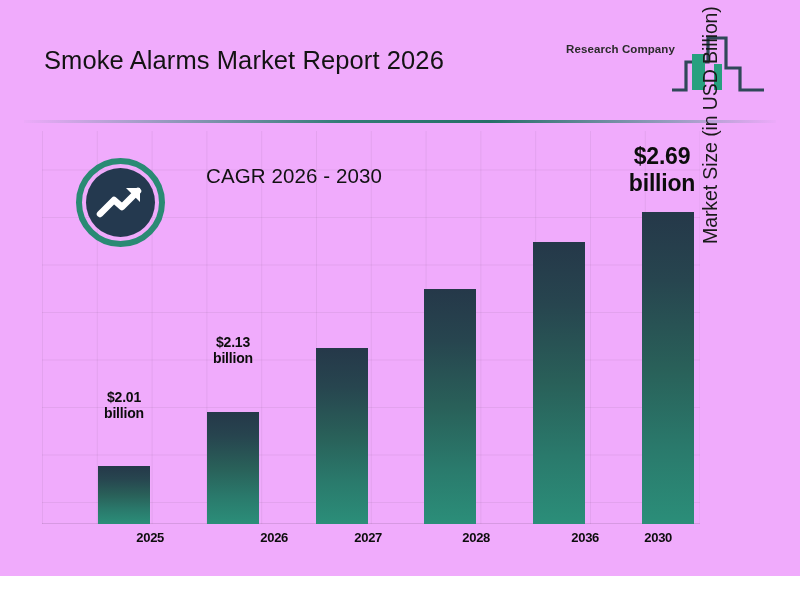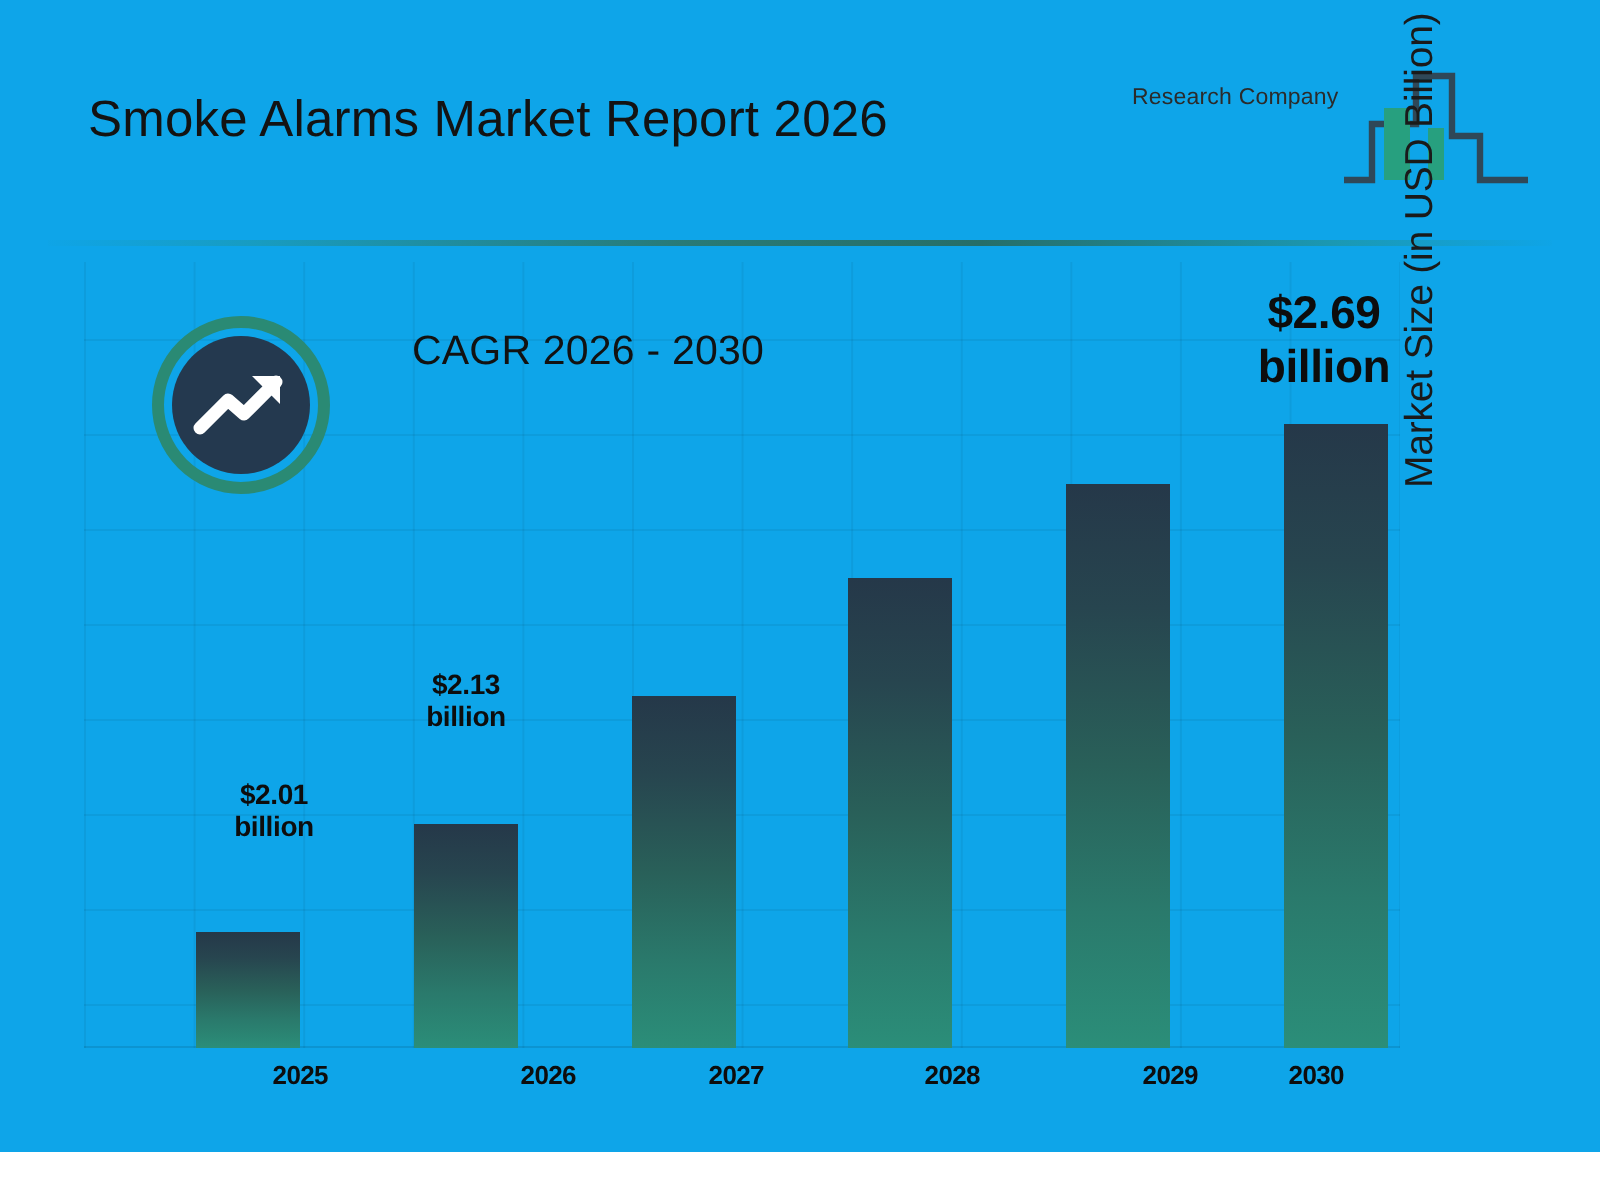--- a/index.html
+++ b/index.html
@@ -10,21 +10,21 @@
     width: 800px;
     height: 600px;
     background: #ffffff;
     font-family: "Liberation Sans", sans-serif;
     overflow: hidden;
   }
   .page {
     position: relative;
     width: 800px;
     height: 576px;
-    background: #0ea5e9;
+    background: #f0abfc;
     box-sizing: border-box;
   }
 
   
   .title {
     position: absolute;
     left: 44px;
     top: 46px;
     font-size: 25.5px;
     font-weight: 400;
@@ -50,21 +50,21 @@
   }
   .logo-text-main {
     font-size: 20.5px;
     font-weight: 400;
     line-height: 21px;
     letter-spacing: 0.2px;
     white-space: nowrap;
   }
   .logo-text-sub {
     font-size: 11.5px;
-    font-weight: 400;
+    font-weight: 700;
     line-height: 14px;
     letter-spacing: 0.1px;
     white-space: nowrap;
   }
   .logo-mark {
     position: absolute;
     left: 104px;
     top: 0px;
     width: 96px;
     height: 72px;
@@ -240,40 +240,40 @@
   <div class="bars" id="bars-layer">
       <div class="bar" style="left: 56px; width: 52px; height: 58px;"></div>
       <div class="bar" style="left: 165px; width: 52px; height: 112px;"></div>
       <div class="bar" style="left: 274px; width: 52px; height: 176px;"></div>
       <div class="bar" style="left: 382px; width: 52px; height: 235px;"></div>
       <div class="bar" style="left: 491px; width: 52px; height: 282px;"></div>
       <div class="bar" style="left: 600px; width: 52px; height: 312px;"></div>
     </div>
 
   <div class="bars" id="labels-layer" style="pointer-events:none;">
-      <div class="vlabel vlabel-sm" style="left: 45px; top: 258px; width: 100px;">
+      <div class="vlabel vlabel-sm" style="left: 32px; top: 258px; width: 100px;">
         <div>$2.01</div>
         <div>billion</div>
       </div>
       <div class="vlabel vlabel-sm" style="left: 141px; top: 203px; width: 100px;">
         <div>$2.13</div>
         <div>billion</div>
       </div>
       <div class="vlabel vlabel-lg" style="left: 570px; top: 12px; width: 100px; text-align: center;">
         <div>$2.69</div>
         <div>billion</div>
       </div>
     </div>
 
   <div class="xaxis" id="xaxis-layer">
       <div class="xtick" style="left: 42px; width: 80px;">2025</div>
       <div class="xtick" style="left: 166px; width: 80px;">2026</div>
       <div class="xtick" style="left: 260px; width: 80px;">2027</div>
       <div class="xtick" style="left: 368px; width: 80px;">2028</div>
-      <div class="xtick" style="left: 477px; width: 80px;">2029</div>
+      <div class="xtick" style="left: 477px; width: 80px;">2036</div>
       <div class="xtick" style="left: 550px; width: 80px;">2030</div>
     </div>
 
   <div class="yaxis-title">Market Size (in USD Billion)</div>
 
   <div class="cagr">
     <div class="cagr-circle">
       <svg width="89" height="89" viewBox="0 0 89 89" xmlns="http://www.w3.org/2000/svg">
         <circle cx="44.5" cy="44.5" r="41.5" fill="none" stroke="#2a8a74" stroke-width="6"></circle>
         <circle cx="44.5" cy="44.5" r="34.5" fill="#24394f"></circle>

